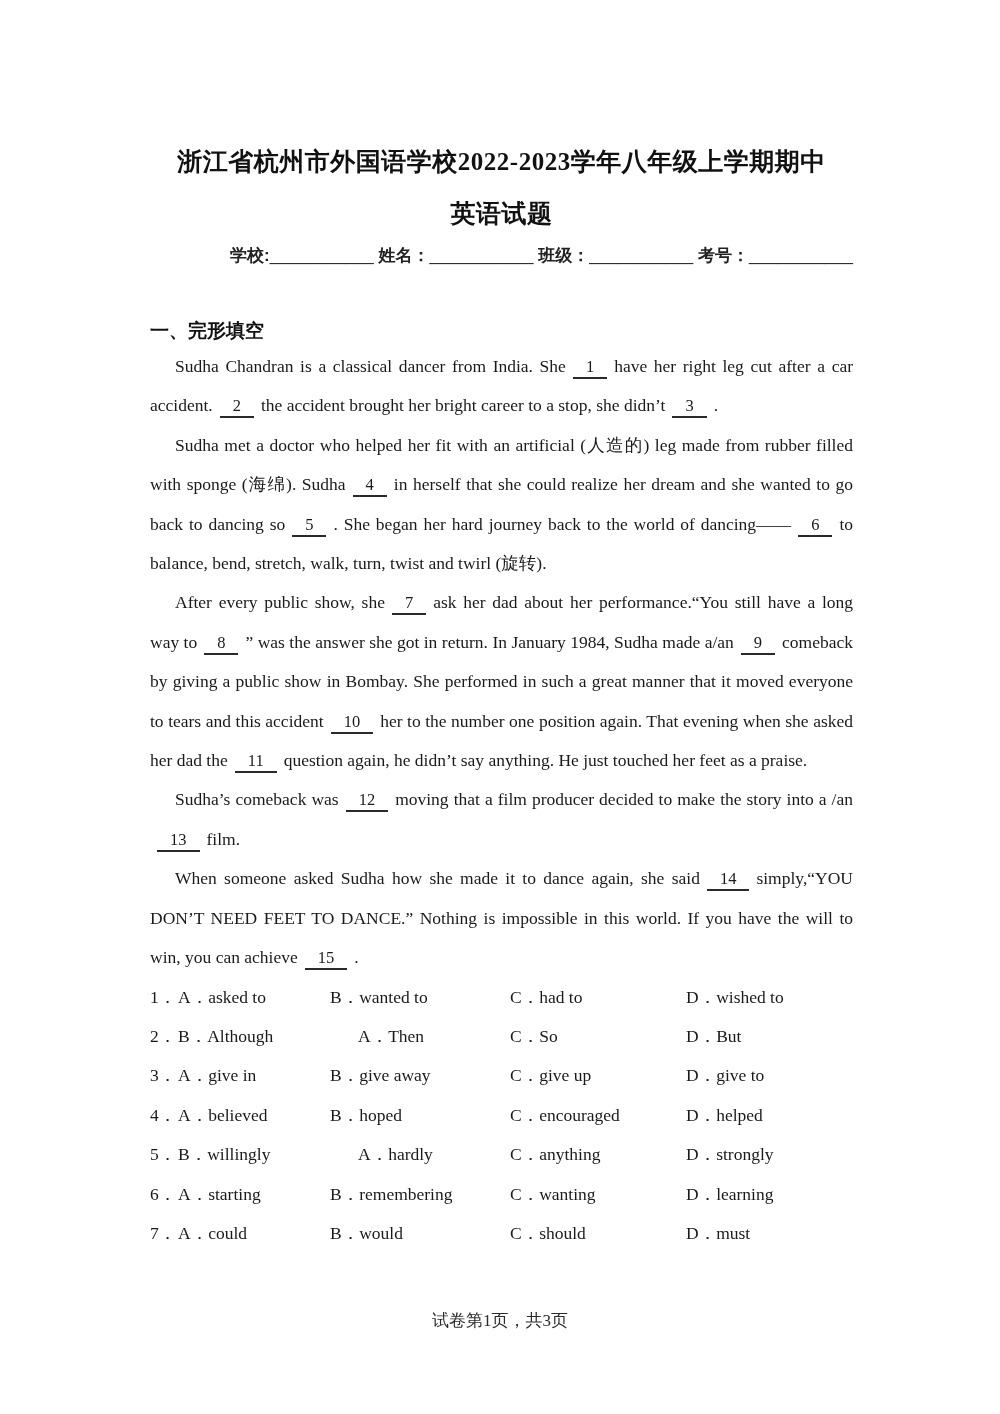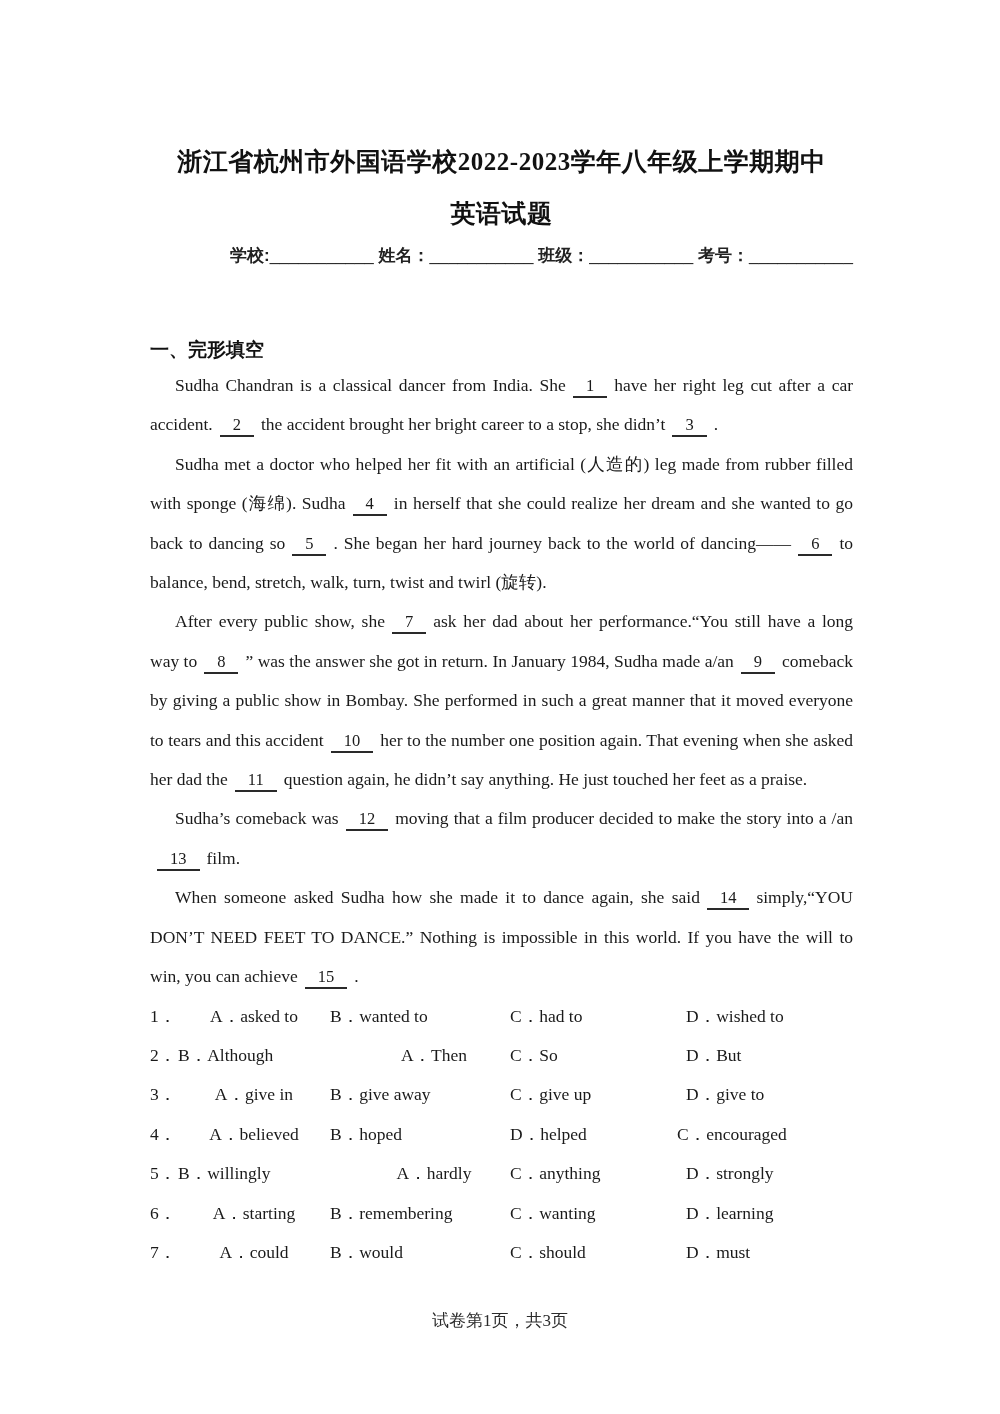--- a/index.html
+++ b/index.html
@@ -36,21 +36,21 @@
     font-family: "Liberation Sans", "DejaVu Sans", sans-serif;
     font-weight: 600;
     color: #222;
     white-space: nowrap;
   }
   .info-line .line {
     font-weight: 400;
     color: #222;
   }
   .section-heading {
-    margin-top: 68px;
+    margin-top: 49px;
     font-size: 19px;
     font-weight: 700;
     line-height: 26px;
     font-family: "Liberation Sans", "DejaVu Sans", sans-serif;
     color: #111;
   }
   .passage {
     margin-top: 3px;
     font-size: 17.5px;
     line-height: 39.4px;
@@ -65,21 +65,21 @@
     margin: 0 7px;
     border-bottom: 2px solid #2a2a2a;
     text-align: center;
     line-height: 20px;
     font-size: 16.5px;
     text-indent: 0;
   }
   .questions { font-size: 17.5px; color: #1a1a1a; }
   .q-row { display: flex; line-height: 39.4px; }
   .q-num { flex: 0 0 28px; }
-  .opt-a { flex: 0 0 152px; text-align: center; }
+  .opt-a { flex: 0 0 152px; }
   .opt-b { flex: 0 0 180px; }
   .opt-c { flex: 0 0 176px; }
   .opt-d { flex: 1 1 auto; }
   .footer {
     position: absolute;
     left: 0;
     top: 1310px;
     width: 100%;
     text-align: center;
     font-size: 17px;
@@ -148,22 +148,22 @@
         <span class="q-opt opt-a"><span>A</span><span>．</span><span>give in</span></span>
         <span class="q-opt opt-b"><span>B</span><span>．</span><span>give away</span></span>
         <span class="q-opt opt-c"><span>C</span><span>．</span><span>give up</span></span>
         <span class="q-opt opt-d"><span>D</span><span>．</span><span>give to</span></span>
       </div>
 
       <div class="q-row">
         <span class="q-num"><span>4</span><span>．</span></span>
         <span class="q-opt opt-a"><span>A</span><span>．</span><span>believed</span></span>
         <span class="q-opt opt-b"><span>B</span><span>．</span><span>hoped</span></span>
+        <span class="q-opt opt-c"><span>C</span><span>．</span><span>encouraged</span></span>
         <span class="q-opt opt-d"><span>D</span><span>．</span><span>helped</span></span>
-        <span class="q-opt opt-c"><span>C</span><span>．</span><span>encouraged</span></span>
       </div>
 
       <div class="q-row">
         <span class="q-num"><span>5</span><span>．</span></span>
         <span class="q-opt opt-b"><span>B</span><span>．</span><span>willingly</span></span>
         <span class="q-opt opt-a"><span>A</span><span>．</span><span>hardly</span></span>
         <span class="q-opt opt-c"><span>C</span><span>．</span><span>anything</span></span>
         <span class="q-opt opt-d"><span>D</span><span>．</span><span>strongly</span></span>
       </div>
 

